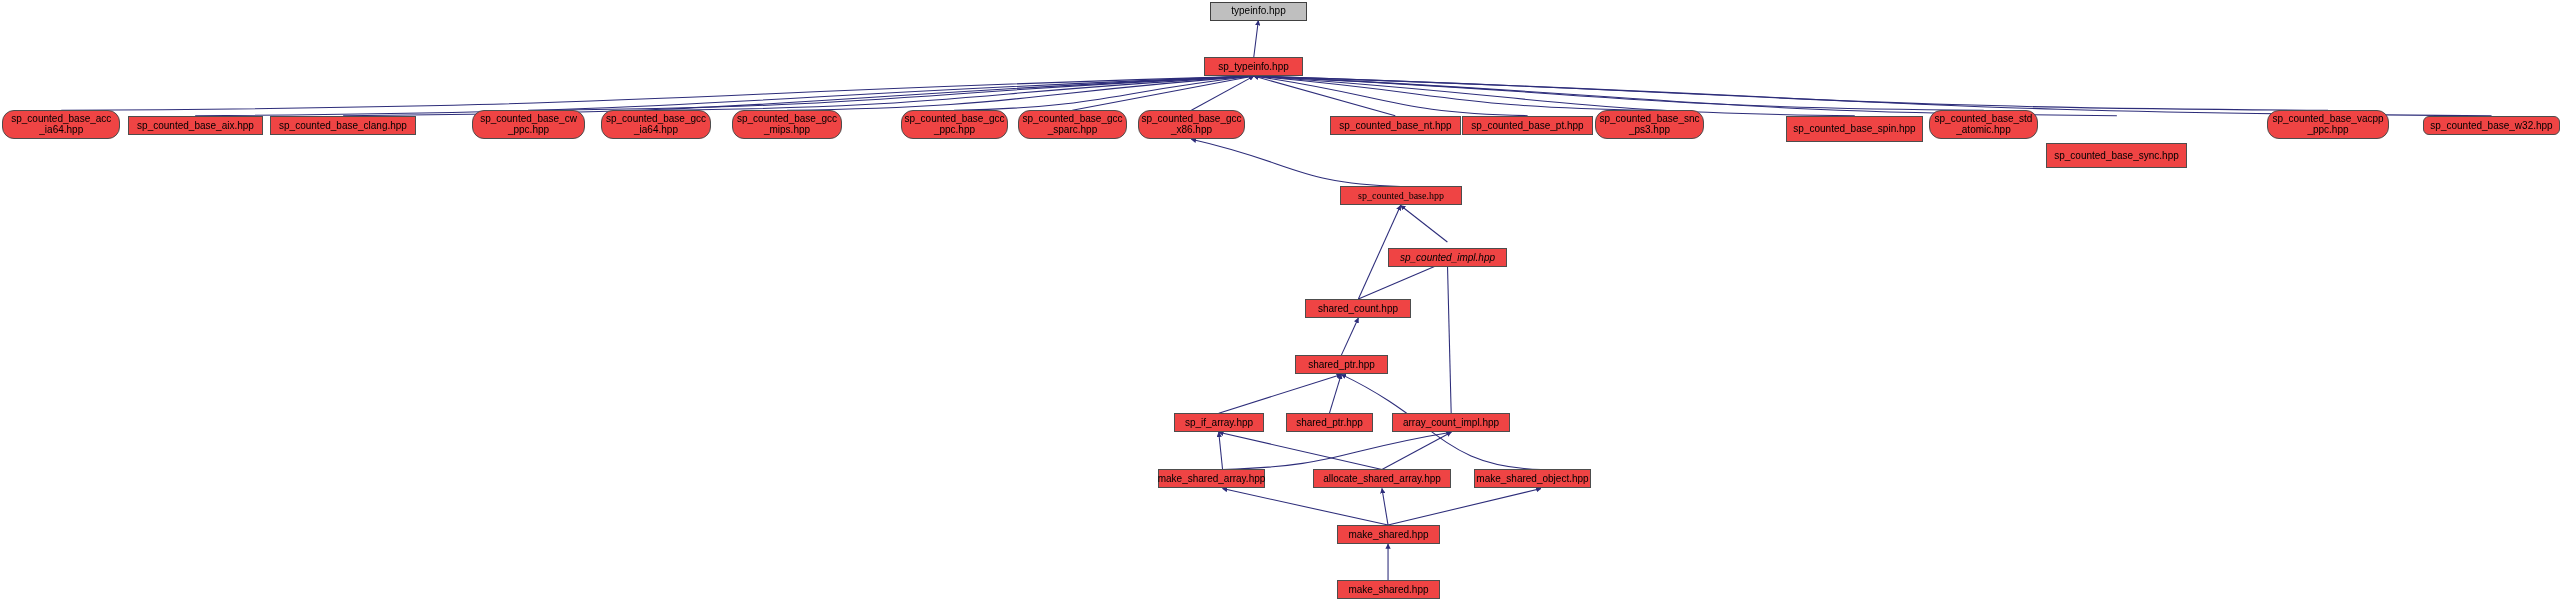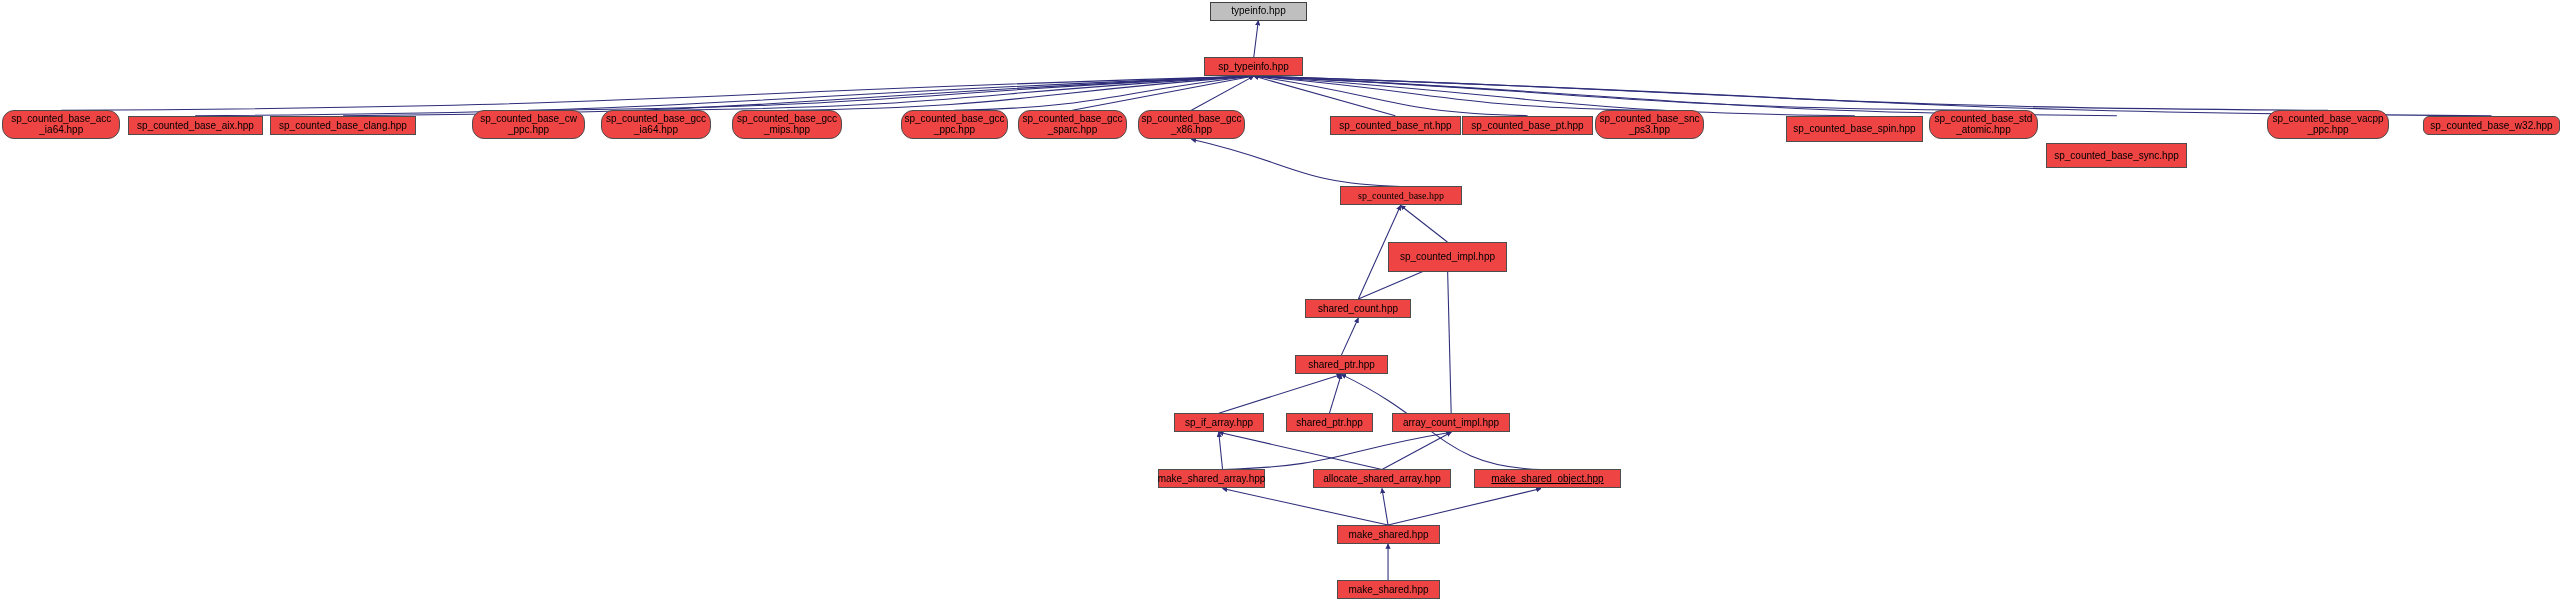--- a/index.html
+++ b/index.html
@@ -84,26 +84,26 @@
       <div class="node tall" style="left: 1595px; top: 110px; width: 109px; height: 29px;">sp_counted_base_snc
 _ps3.hpp</div>
       <div class="node" style="left: 1786px; top: 116px; width: 137px; height: 26px;">sp_counted_base_spin.hpp</div>
       <div class="node tall" style="left: 1929px; top: 110px; width: 109px; height: 29px;">sp_counted_base_std
 _atomic.hpp</div>
       <div class="node" style="left: 2046px; top: 116px; width: 141px; height: 25px; margin-top: 27px;">sp_counted_base_sync.hpp</div>
       <div class="node tall" style="left: 2267px; top: 110px; width: 122px; height: 29px;">sp_counted_base_vacpp
 _ppc.hpp</div>
       <div class="node" style="left: 2423px; top: 116px; width: 137px; height: 19px; border-radius: 6px;">sp_counted_base_w32.hpp</div>
       <div class="node" style="left: 1340px; top: 186px; width: 122px; height: 19px; font-family: Liberation Serif, serif;">sp_counted_base.hpp</div>
-      <div class="node" style="left: 1388px; top: 242px; width: 119px; height: 30px;">sp_counted_impl.hpp</div>
+      <div class="node" style="left: 1388px; top: 248px; width: 119px; height: 19px; font-style: italic;">sp_counted_impl.hpp</div>
       <div class="node" style="left: 1305px; top: 299px; width: 106px; height: 19px;">shared_count.hpp</div>
       <div class="node" style="left: 1295px; top: 355px; width: 93px; height: 19px;">shared_ptr.hpp</div>
       <div class="node" style="left: 1174px; top: 413px; width: 90px; height: 19px;">sp_if_array.hpp</div>
       <div class="node" style="left: 1286px; top: 413px; width: 87px; height: 19px;">shared_ptr.hpp</div>
       <div class="node" style="left: 1392px; top: 413px; width: 118px; height: 19px;">array_count_impl.hpp</div>
       <div class="node" style="left: 1158px; top: 469px; width: 107px; height: 19px;">make_shared_array.hpp</div>
       <div class="node" style="left: 1313px; top: 469px; width: 138px; height: 19px;">allocate_shared_array.hpp</div>
-      <div class="node" style="left: 1474px; top: 469px; width: 147px; height: 19px; text-decoration: underline;">make_shared_object.hpp</div>
+      <div class="node" style="left: 1474px; top: 469px; width: 117px; height: 19px;">make_shared_object.hpp</div>
       <div class="node" style="left: 1337px; top: 525px; width: 103px; height: 19px;">make_shared.hpp</div>
       <div class="node" style="left: 1337px; top: 580px; width: 103px; height: 19px;">make_shared.hpp</div>
     </div>
 </div>
 
 
 </body></html>

